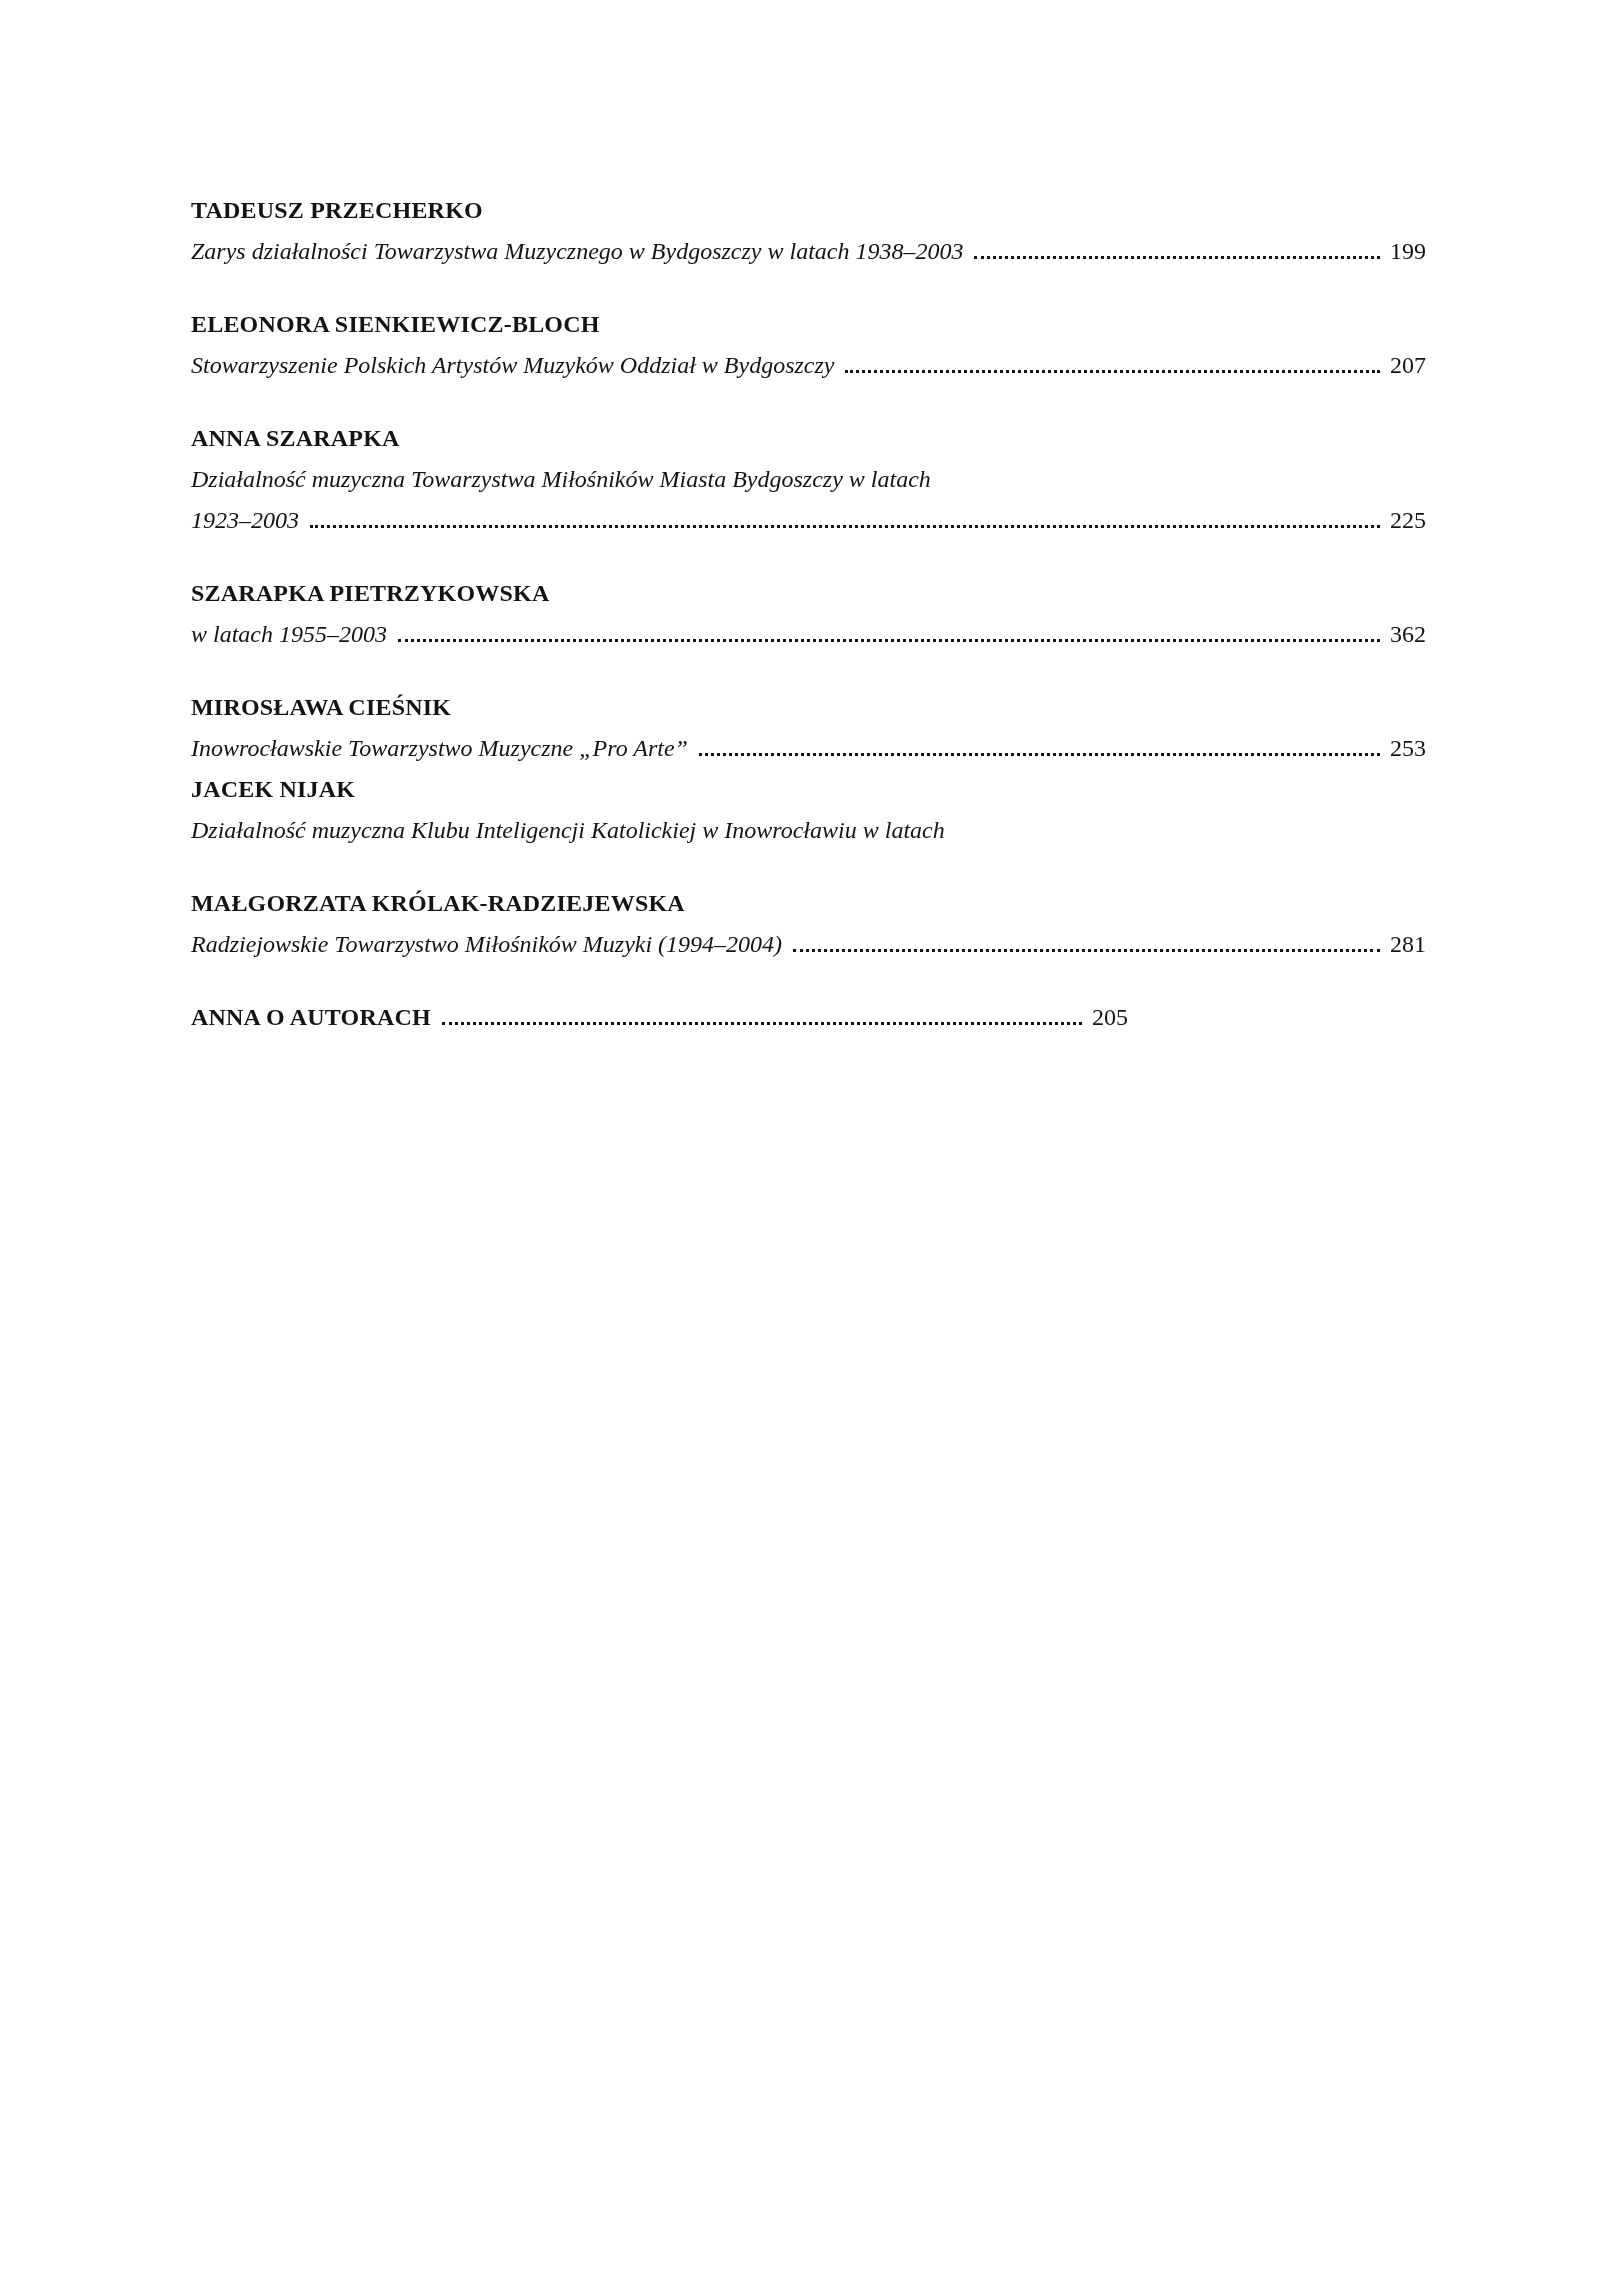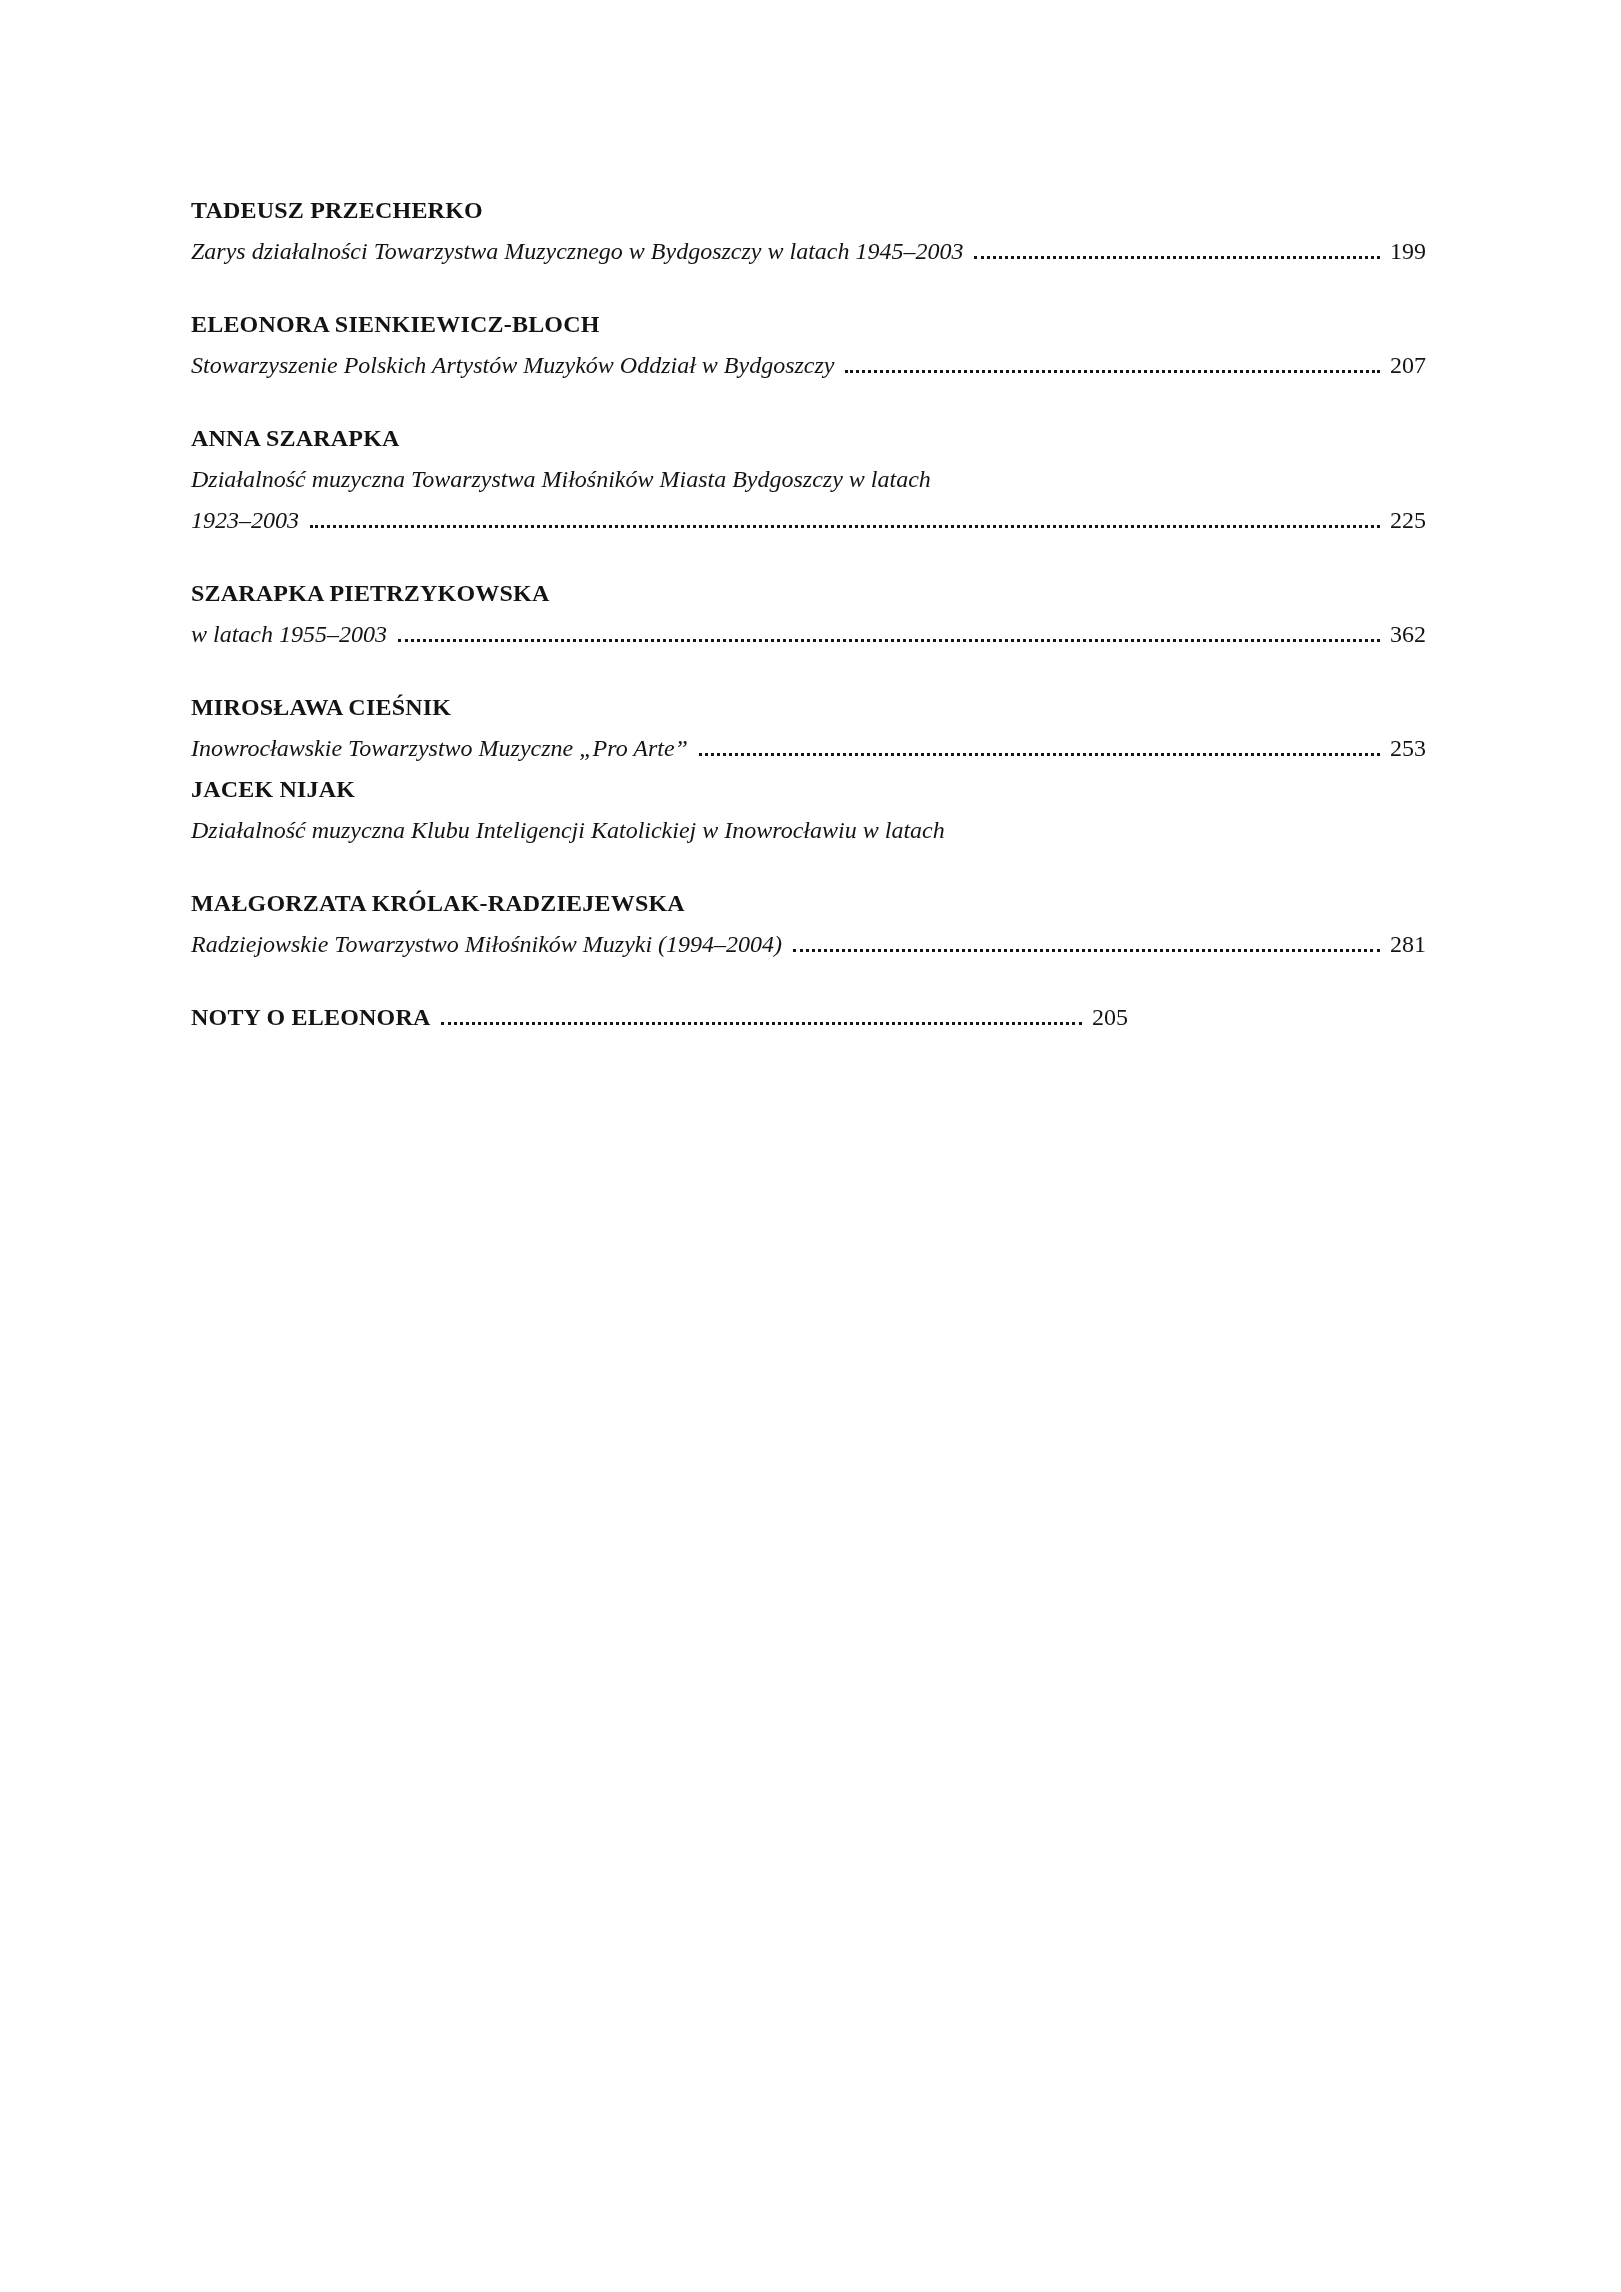--- a/index.html
+++ b/index.html
@@ -73,21 +73,21 @@
   }
 </style>
 </head>
 <body>
 
 <div class="toc">
 
   <div class="entry">
     <div class="author">TADEUSZ PRZECHERKO</div>
     <div class="leader-row">
-      <span class="row-text">Zarys działalności Towarzystwa Muzycznego w Bydgoszczy w latach 1945–2003</span>
+      <span class="row-text">Zarys działalności Towarzystwa Muzycznego w Bydgoszczy w latach 1938–2003</span>
       <span class="dots"></span>
       <span class="page-num">199</span>
     </div>
   </div>
 
   <div class="entry">
     <div class="author">ELEONORA SIENKIEWICZ-BLOCH</div>
     <div class="leader-row">
       <span class="row-text">Stowarzyszenie Polskich Artystów Muzyków Oddział w Bydgoszczy</span>
       <span class="dots"></span>
@@ -131,19 +131,19 @@
   <div class="entry">
     <div class="author">MAŁGORZATA KRÓLAK-RADZIEJEWSKA</div>
     <div class="leader-row">
       <span class="row-text">Radziejowskie Towarzystwo Miłośników Muzyki (1994–2004)</span>
       <span class="dots"></span>
       <span class="page-num">281</span>
     </div>
   </div>
 
   <div class="backmatter-row">
-    <span class="bm-label">NOTY O ELEONORA</span>
+    <span class="bm-label">ANNA O AUTORACH</span>
     <span class="dots"></span>
     <span class="page-num">205</span>
   </div>
 
 </div>
 
 
 </body></html>

